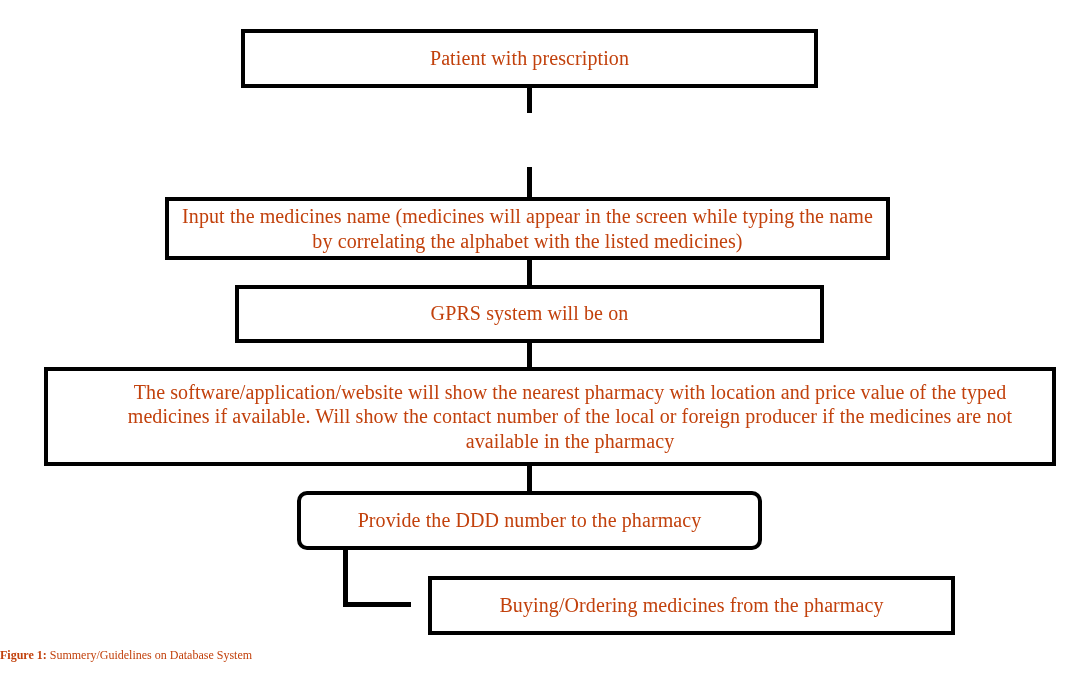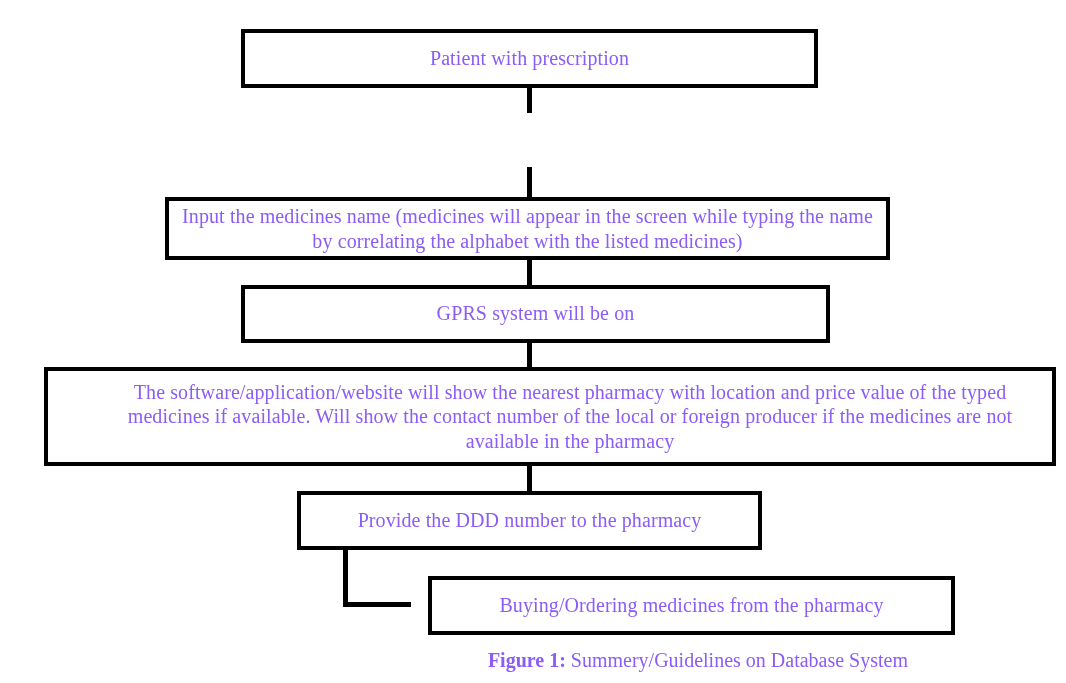--- a/index.html
+++ b/index.html
@@ -8,21 +8,21 @@
     padding: 0;
     background: #ffffff;
   }
   #page {
     position: relative;
     width: 1066px;
     height: 683px;
     background: #ffffff;
     overflow: hidden;
     font-family: "Liberation Serif", "DejaVu Serif", serif;
-    color: #8b5cf6;
+    color: #c2410c;
   }
 
   
   .node {
     position: absolute;
     box-sizing: border-box;
     border: 4px solid #000000;
     background: #ffffff;
     display: flex;
     align-items: center;
@@ -39,23 +39,23 @@
     letter-spacing: 0.1px;
   }
   .node.multiline .label {
     line-height: 1.22;
   }
 
   
   #node-1 { left: 241px; top: 29px;  width: 577px; height: 59px; }
   #node-2 { left: 193px; top: 111px; width: 671px; height: 59px; }
   #node-3 { left: 165px; top: 197px; width: 725px; height: 63px; align-items: center; }
-  #node-4 { left: 235px; top: 285px; width: 589px; height: 58px; margin-left: 6px; }
+  #node-4 { left: 235px; top: 285px; width: 589px; height: 58px; }
   #node-5 { left: 44px;  top: 367px; width: 1012px; height: 99px; padding-left: 40px; }
-  #node-6 { left: 297px; top: 491px; width: 465px; height: 59px; }
+  #node-6 { left: 297px; top: 491px; width: 465px; height: 59px; border-radius: 10px; }
   #node-7 { left: 408px; top: 576px; width: 527px; height: 59px; margin-left: 20px; }
 
   
   .conn {
     position: absolute;
     background: #000000;
     z-index: 1;
   }
   .conn-v { width: 5px; }
   .conn-h { height: 5px; }
@@ -70,22 +70,22 @@
   
   #conn-6-7-v { left: 343px; top: 547px; height: 60px; }
   #conn-6-7-h { left: 343px; top: 602px; width: 68px; }
 
   
   #caption {
     position: absolute;
     left: 0;
     top: 648px;
     width: 908px;
-    text-align: right;
-    font-size: 20px;
+    text-align: left;
+    font-size: 12px;
     line-height: 1.2;
   }
   #caption .cap-prefix {
     font-weight: bold;
   }
   #caption .cap-text {
     font-weight: normal;
   }
 </style>
 </head>

